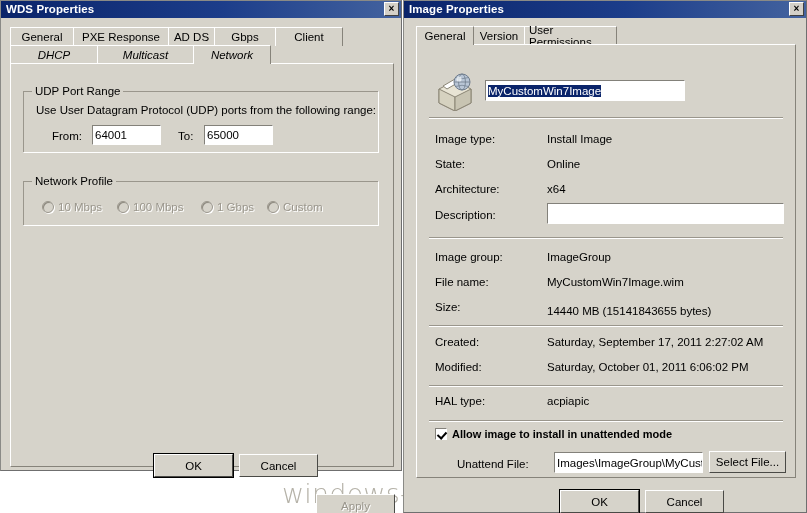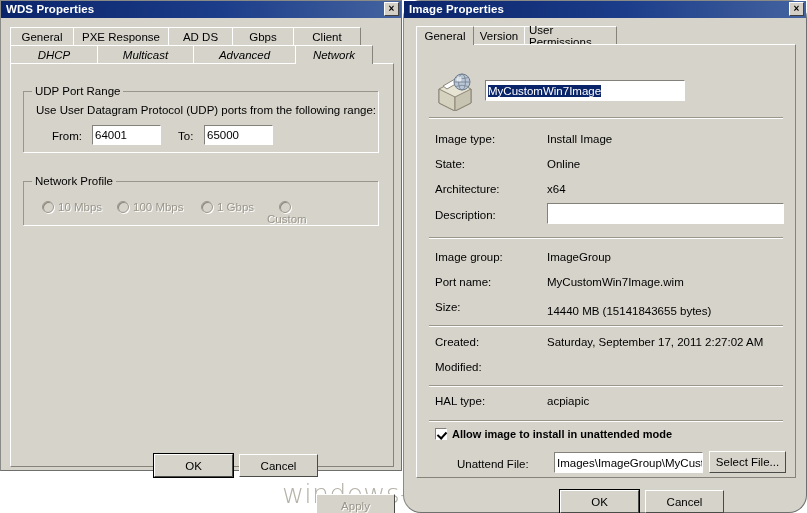--- a/index.html
+++ b/index.html
@@ -217,40 +217,37 @@
 
     <div class="dlgbody">
 
       <div class="tabrow" style="left:9px; top:9px;">
         <div class="tab" style="width:64px;">
           <span>General</span>
         </div>
         <div class="tab" style="width:96px;">
           <span>PXE Response</span>
         </div>
-        <div class="tab" style="width:65px;">
+        <div class="tab" style="width:47px;">
           <span>AD DS</span>
         </div>
         <div class="tab" style="width:62px;">
           <span>Gbps</span>
         </div>
         <div class="tab" style="width:68px;">
           <span>Client</span>
         </div>
       </div>
 
       <div class="tabrow" style="left:9px; top:27px;font-style:italic;">
         <div class="tab" style="width:88px;">
           <span>DHCP</span>
         </div>
         <div class="tab" style="width:97px;">
           <span>Multicast</span>
-        </div>
-        <div class="tab" style="width:103px;">
-          <span>Advanced</span>
         </div>
         <div class="tab active" style="width:78px;">
           <span>Network</span>
         </div>
       </div>
 
       <div class="tabpage" style="left:9px; top:45px; width:384px; height:404px;">
 
         <div class="groupbox" style="left:12px; top:27px; width:356px; height:62px;">
           <div class="inner"></div>
@@ -275,42 +272,42 @@
             <span class="rlbl">10 Mbps</span>
           </div>
           <div class="radio" style="left:93px; top:19px;">
             <span class="dot"></span>
             <span class="rlbl">100 Mbps</span>
           </div>
           <div class="radio" style="left:177px; top:19px;">
             <span class="dot"></span>
             <span class="rlbl">1 Gbps</span>
           </div>
-          <div class="radio" style="left:243px; top:19px;flex-direction:column;">
+          <div class="radio" style="left:243px; top:19px;">
             <span class="dot"></span>
             <span class="rlbl">Custom</span>
           </div>
         </div>
 
       </div>
 
       <div class="btn default" style="left:153px; top:436px; width:79px; height:23px;">
         <span>OK</span>
       </div>
       <div class="btn" style="left:238px; top:436px; width:79px; height:23px;">
         <span>Cancel</span>
       </div>
       <div class="btn disabled" style="left:315px; top:436px; width:79px; height:23px;">
         <span>Apply</span>
       </div>
 
     </div>
   </div>
 
-  <div class="dialog" style="left:403px; top:0px; width:404px; height:513px;border-radius:18px;">
+  <div class="dialog" style="left:403px; top:0px; width:404px; height:513px;">
 
     <div class="titlebar">
       <span class="title">Image Properties</span>
       <div class="closebtn">×</div>
     </div>
 
     <div class="dlgbody">
 
       <div class="tabrow" style="left:12px; top:8px;">
         <div class="tab active" style="width:58px;">
@@ -360,32 +357,33 @@
         <div class="lbl" style="left:18px; top:164px;">Description:</div>
         <div class="textbox" style="left:130px; top:158px; width:237px; height:21px;">
           <span></span>
         </div>
 
         <div class="sep" style="left:12px; top:192px; width:354px;"></div>
 
         <div class="lbl" style="left:18px; top:206px;">Image group:</div>
         <div class="lbl" style="left:130px; top:206px;">ImageGroup</div>
 
-        <div class="lbl" style="left:18px; top:231px;">Port name:</div>
+        <div class="lbl" style="left:18px; top:231px;">File name:</div>
         <div class="lbl" style="left:130px; top:231px;text-align:center;">MyCustomWin7Image.wim</div>
 
         <div class="lbl" style="left:18px; top:256px;">Size:</div>
         <div class="lbl" style="left:130px; top:260px;">14440 MB (15141843655 bytes)</div>
 
         <div class="sep" style="left:12px; top:280px; width:354px;"></div>
 
         <div class="lbl" style="left:18px; top:291px;">Created:</div>
         <div class="lbl" style="left:130px; top:291px;">Saturday, September 17, 2011 2:27:02 AM</div>
 
         <div class="lbl" style="left:18px; top:316px;">Modified:</div>
+        <div class="lbl" style="left:130px; top:316px;">Saturday, October 01, 2011 6:06:02 PM</div>
 
         <div class="sep" style="left:12px; top:340px; width:354px;"></div>
 
         <div class="lbl" style="left:18px; top:350px;">HAL type:</div>
         <div class="lbl" style="left:130px; top:350px;">acpiapic</div>
 
         <div class="sep" style="left:12px; top:375px; width:354px;"></div>
 
         <div class="checkbox" style="left:18px; top:383px;">
           <span class="box"></span>

